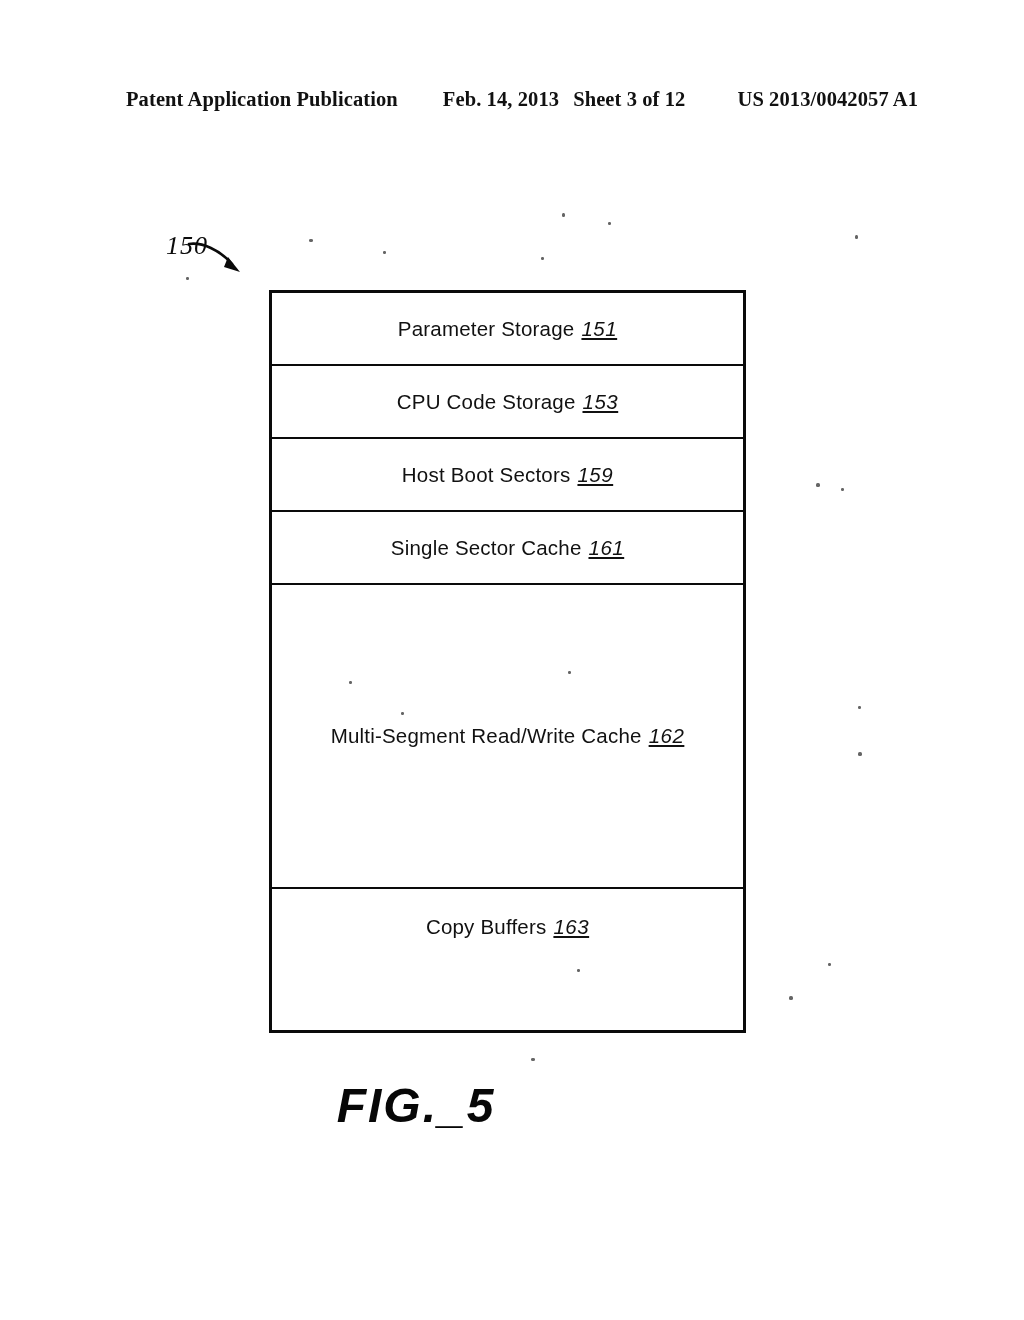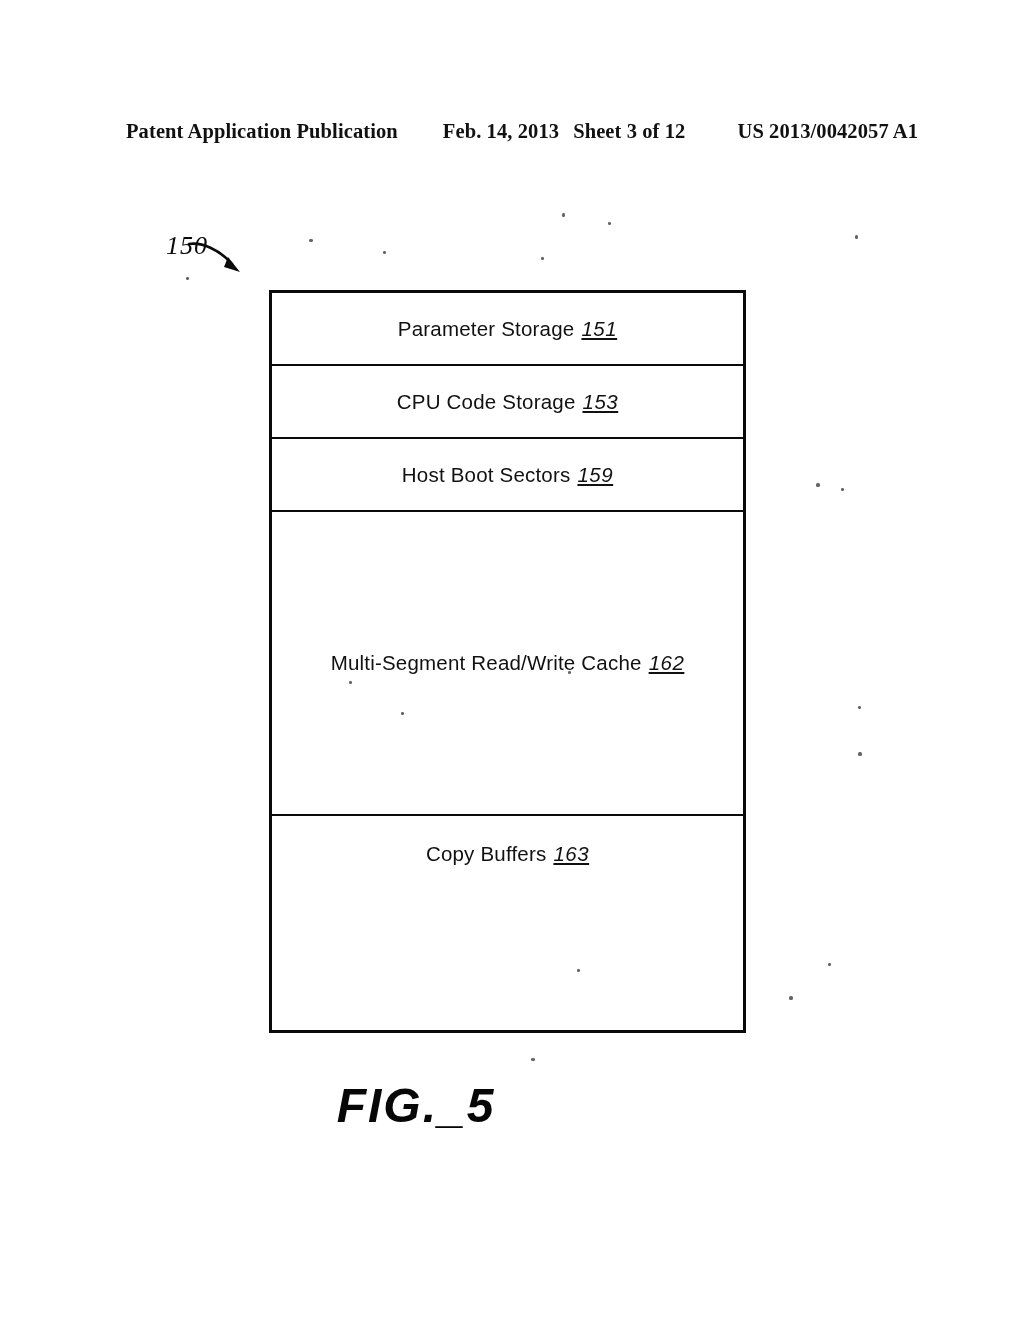--- a/index.html
+++ b/index.html
@@ -29,21 +29,21 @@
     font-weight: bold;
     font-size: 20.5px;
     letter-spacing: 0.1px;
     white-space: nowrap;
     color: #111111;
   }
   .pub-header .seg-title   { flex: 0 0 auto; }
   .pub-header .gap-a       { flex: 0 0 45px; }
   .pub-header .seg-date    { flex: 0 0 auto; }
   .pub-header .gap-b       { flex: 0 0 14px; }
-  .pub-header .seg-sheet   { flex: 0 0 auto; margin-top: 32px; }
+  .pub-header .seg-sheet   { flex: 0 0 auto; }
   .pub-header .gap-c       { flex: 0 0 52px; }
   .pub-header .seg-docnum  { flex: 0 0 auto; }
 
   
   .ref-callout {
     position: absolute;
     left: 142px;
     top: 231px;
     font-family: "Liberation Serif", serif;
     font-style: italic;
@@ -169,20 +169,26 @@
   </div>
 
 
   <div class="map-row r-std">
     <span class="row-label">
       <span>Host Boot Sectors</span>
       <span class="row-refnum">159</span>
     </span>
   </div>
 
+  <div class="map-row r-std">
+    <span class="row-label">
+      <span>Single Sector Cache</span>
+      <span class="row-refnum">161</span>
+    </span>
+  </div>
 
   <div class="map-row r-large">
     <span class="row-label">
       <span>Multi-Segment Read/Write Cache</span>
       <span class="row-refnum">162</span>
     </span>
   </div>
 
   <div class="map-row r-last">
     <span class="row-label">

